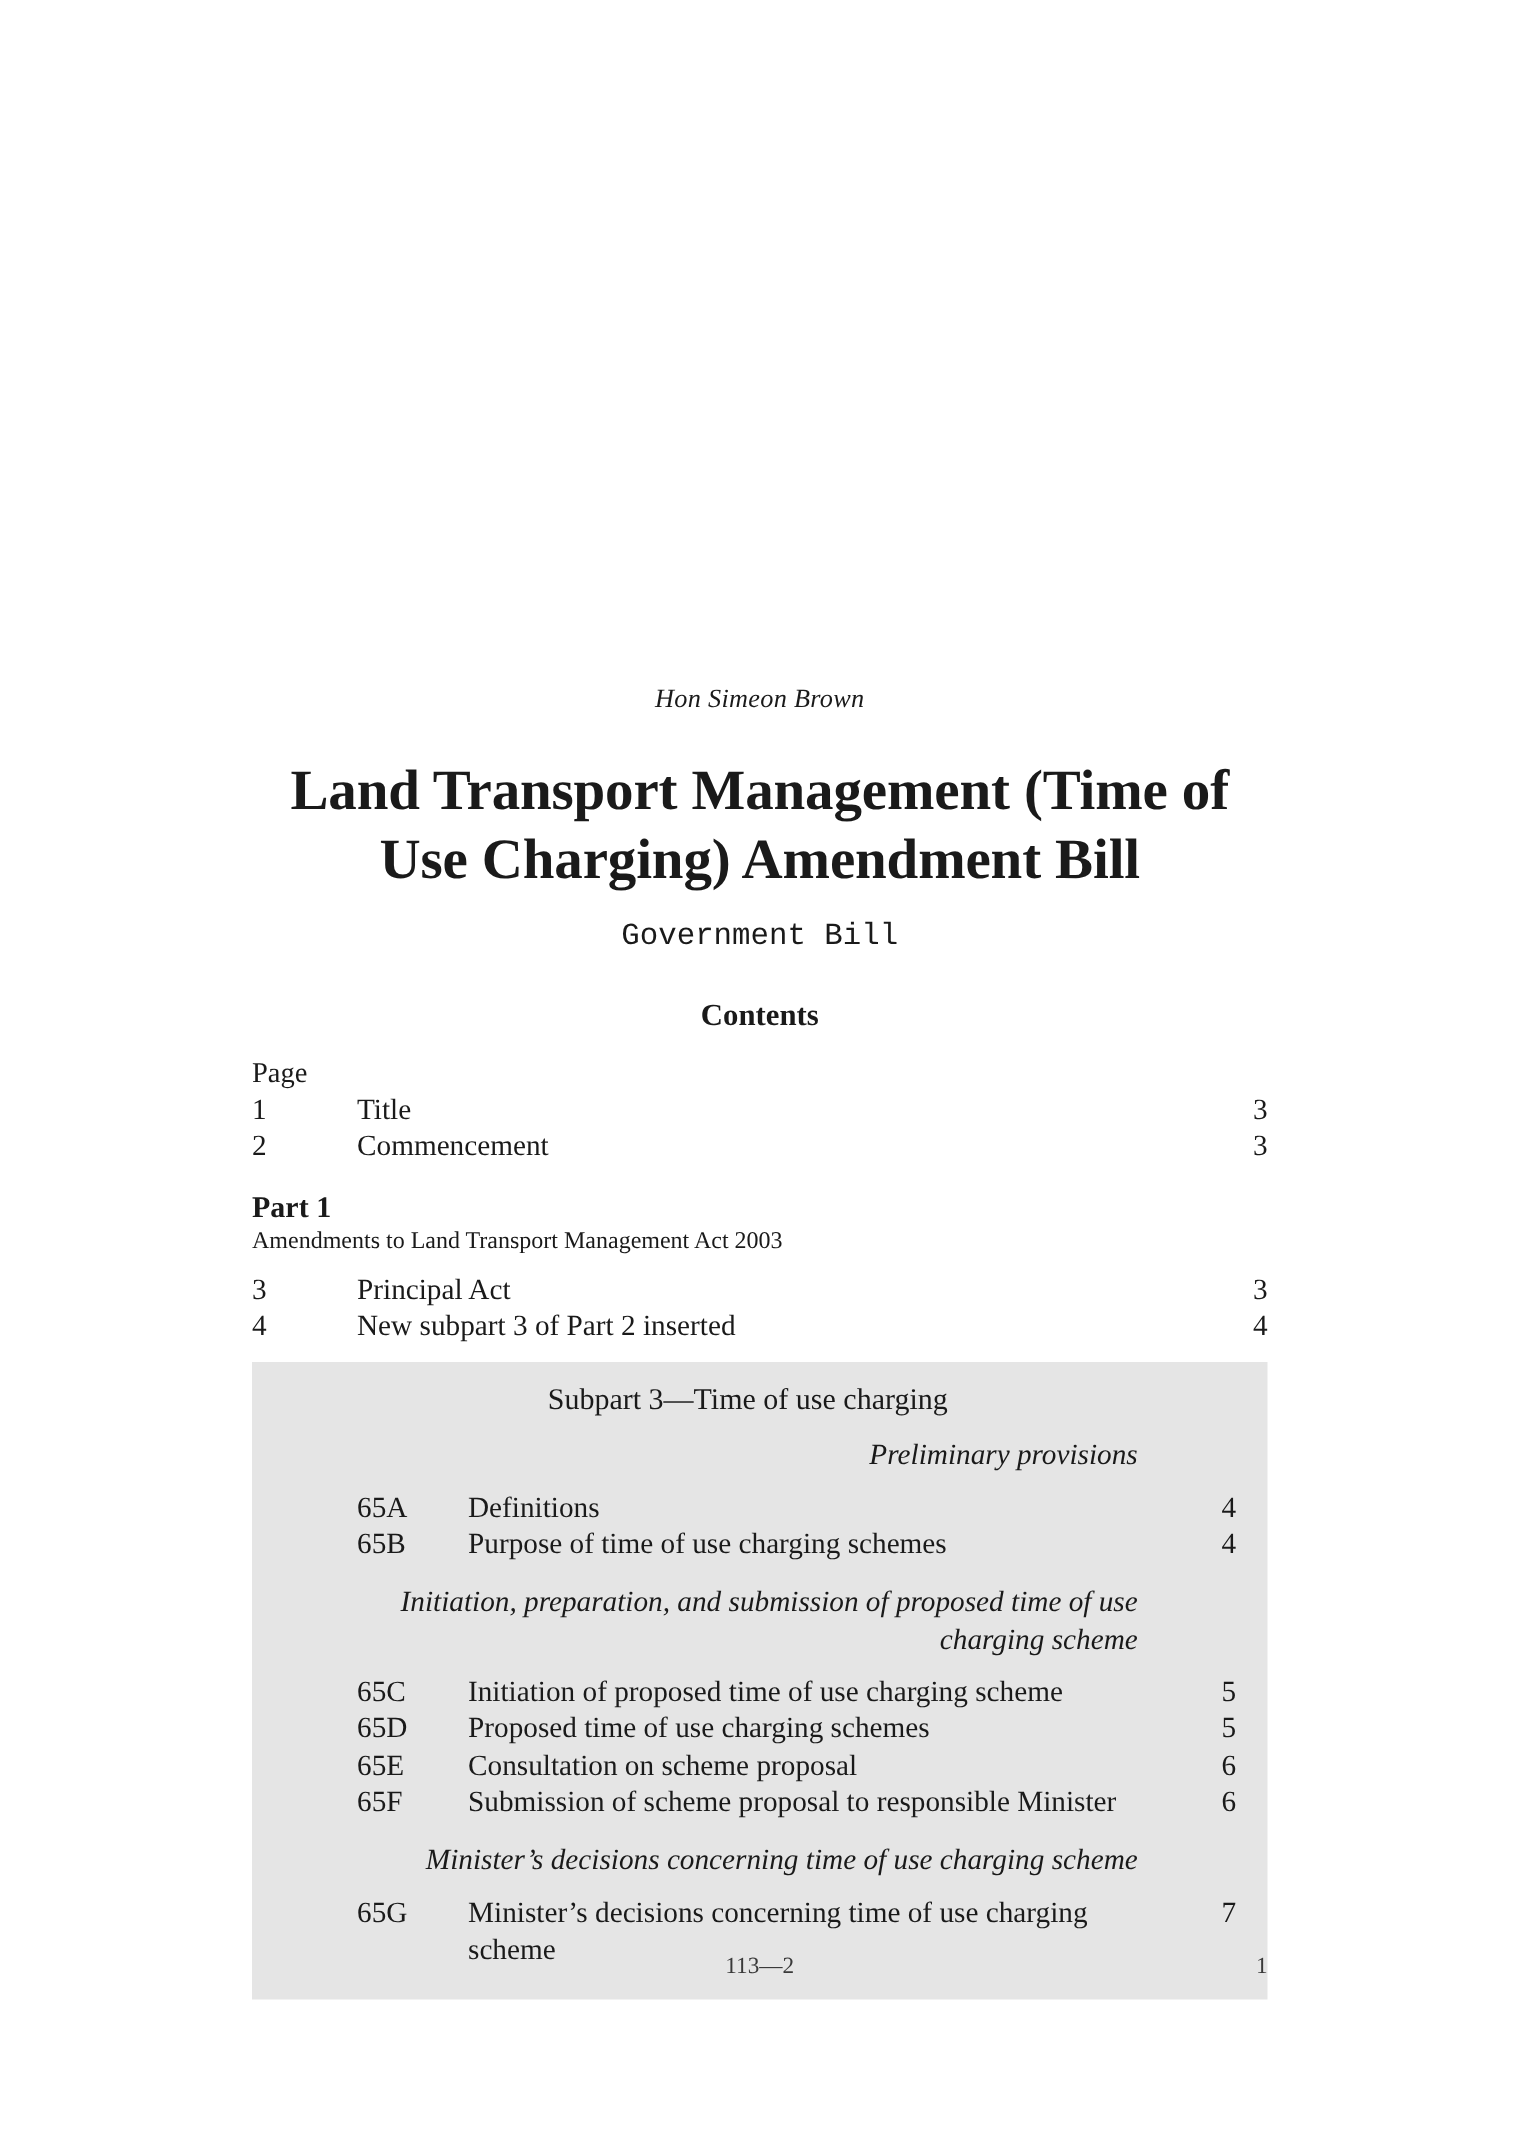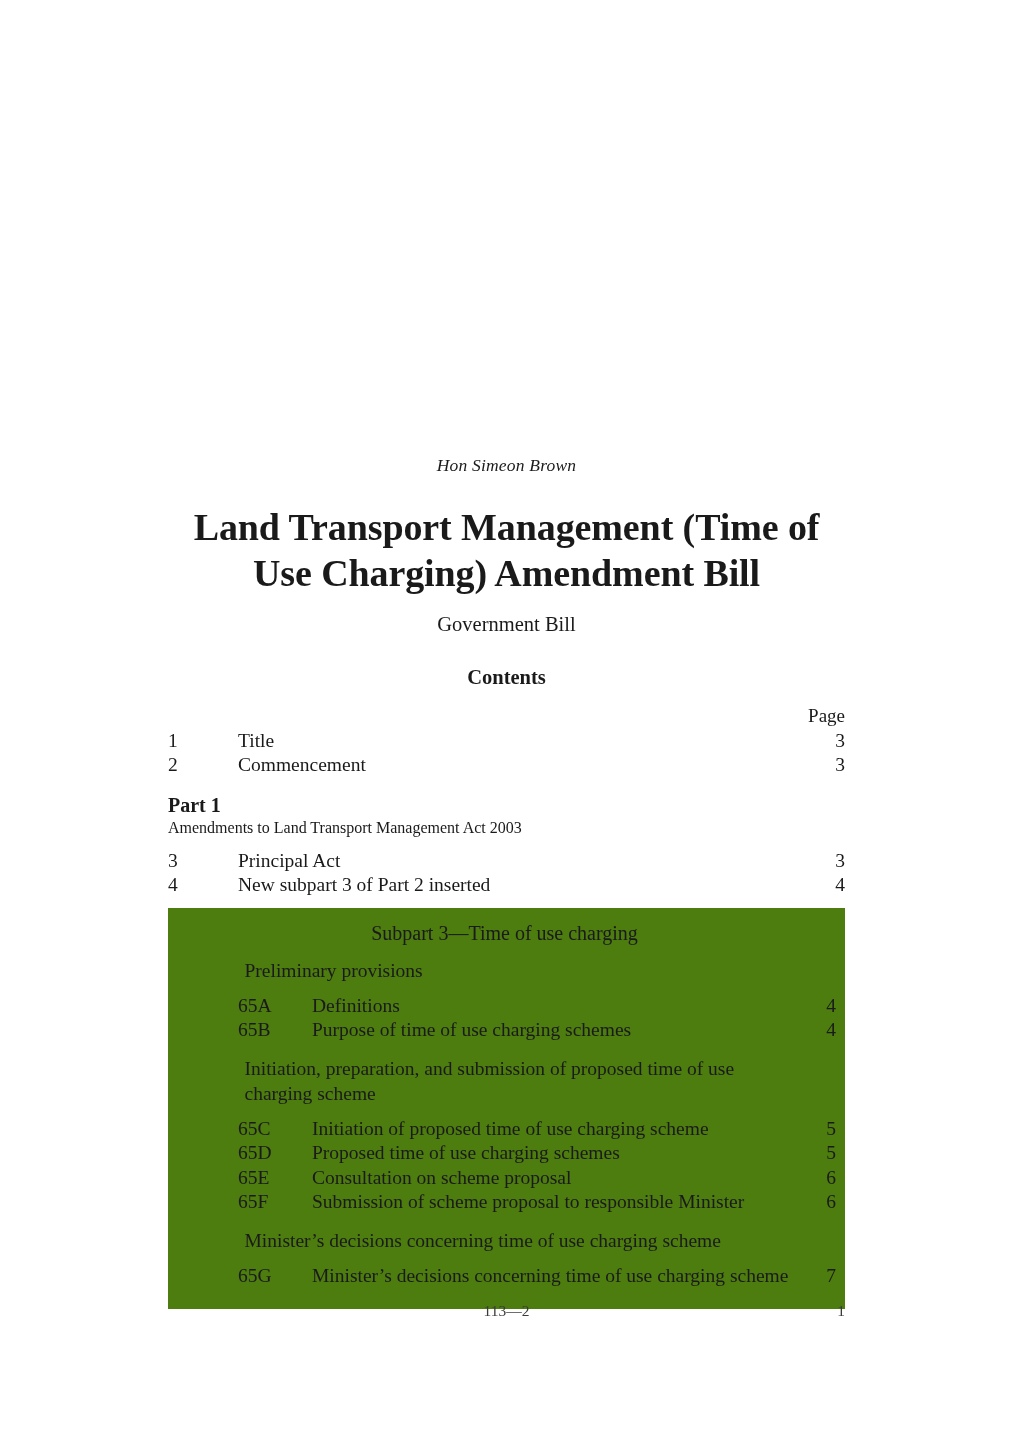--- a/index.html
+++ b/index.html
@@ -47,31 +47,31 @@
     font-size: 38px;
     line-height: 1.22;
     margin: 0 0 6px 0;
     letter-spacing: -0.1px;
   }
 
   .bill-kind {
     text-align: center;
     font-size: 20.5px;
     margin: 16px 0 0 0;
+    font-family: Liberation Mono, monospace;
   }
 
   .contents-heading {
     text-align: center;
     font-weight: bold;
     font-size: 20.5px;
     margin: 30px 0 0 0;
   }
 
   .page-col-head {
-    text-align: right;
     font-size: 19px;
     margin: 16px 0 0 0;
     padding-right: 0;
   }
 
   
   .toc-row {
     display: flex;
     align-items: flex-start;
     font-size: 19.5px;
@@ -116,34 +116,35 @@
     line-height: 1.3;
   }
   .part-name {
     font-weight: normal;
     font-size: 16px;
     line-height: 1.3;
   }
 
   
   .shaded {
-    background: #4d7c0f;
+    background: #e5e5e5;
     margin-top: 10px;
-    padding: 10px 4px 20px 0;
+    padding: 10px 16px 20px 0;
   }
 
   .subpart-head {
     text-align: center;
     font-size: 20px;
     margin: 4px 0 12px 0;
   }
 
   .cross-head {
+    font-style: italic;
     font-size: 19.5px;
-    text-align: left;
+    text-align: right;
     line-height: 1.28;
     margin: 14px auto 10px auto;
     width: 520px;
   }
 
   .rows { margin-top: 2px; }
 
   
   .footer {
     position: absolute;

